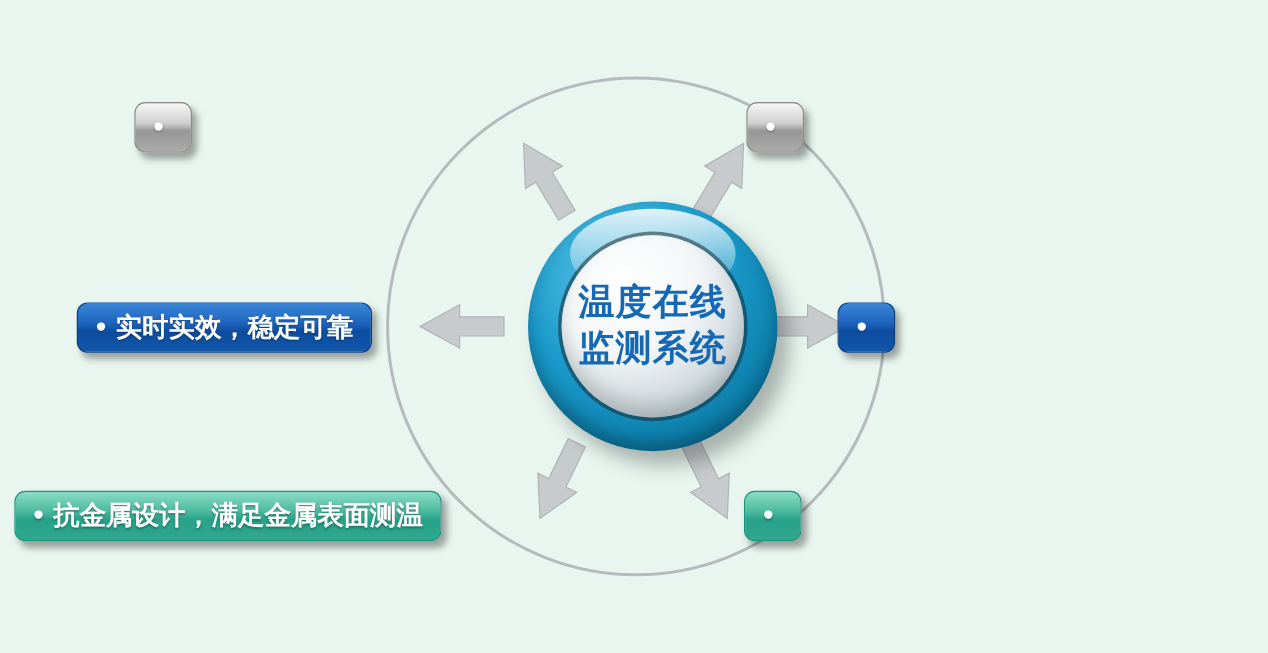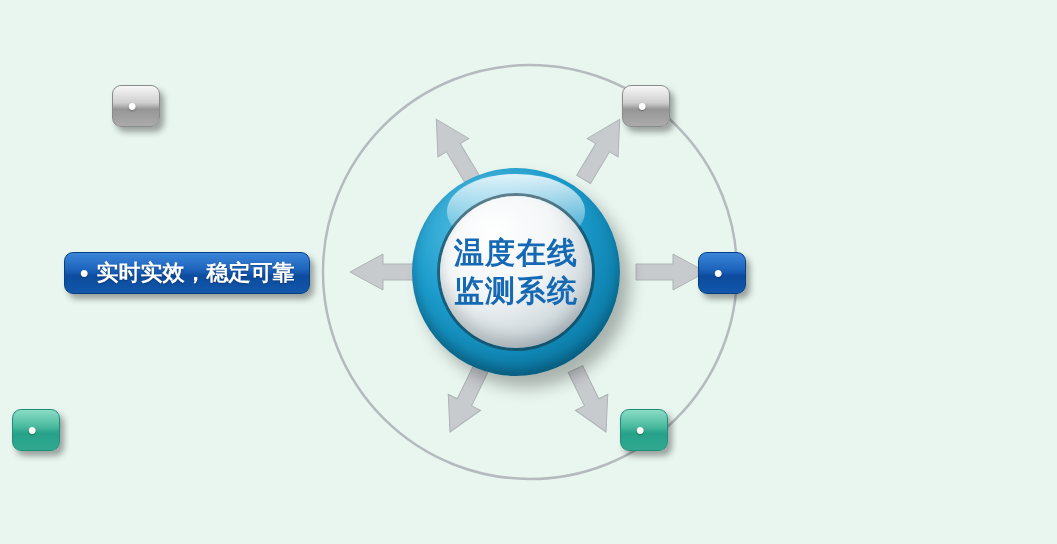--- a/index.html
+++ b/index.html
@@ -45,21 +45,21 @@
   .pos-tl{left:112px;top:85px;}
   .pos-tr{left:622px;top:85px;}
   .pos-ml{left:64px;top:252px;}
   .pos-mr{left:698px;top:252px;}
   .pos-bl{left:12px;top:409px;}
   .pos-br{left:620px;top:409px;}
 
   
   .sphere{
     position:absolute;z-index:4;
-    left:412px;top:168px;
+    left:440px;top:168px;
     width:208px;height:208px;
     border-radius:50%;
     background:radial-gradient(circle at 38% 30%,#63c8e8 0%,#1a9acb 45%,#0c7ca8 75%,#055d80 100%);
     box-shadow:10px 12px 16px rgba(0,0,0,0.28), inset 0 -8px 12px rgba(0,0,0,0.25);
     font-family:Liberation Serif, serif;
   }
   .sphere::before{
     content:"";
     position:absolute;left:17%;top:3%;
     width:66%;height:36%;
@@ -124,20 +124,21 @@
     <span class="bullet">•</span>
     <span class="pill-text">实时实效，稳定可靠</span>
   </div>
 
   <div class="pill blue pos-mr">
     <span class="bullet">•</span>
   </div>
 
   <div class="pill teal pos-bl">
     <span class="bullet">•</span>
+    <span class="pill-text">抗金属设计，满足金属表面测温</span>
   </div>
 
   <div class="pill teal pos-br">
     <span class="bullet">•</span>
   </div>
 
   <div class="sphere">
     <div class="sphere-inner">
       <div class="center-text">
         <div>温度在线</div>

